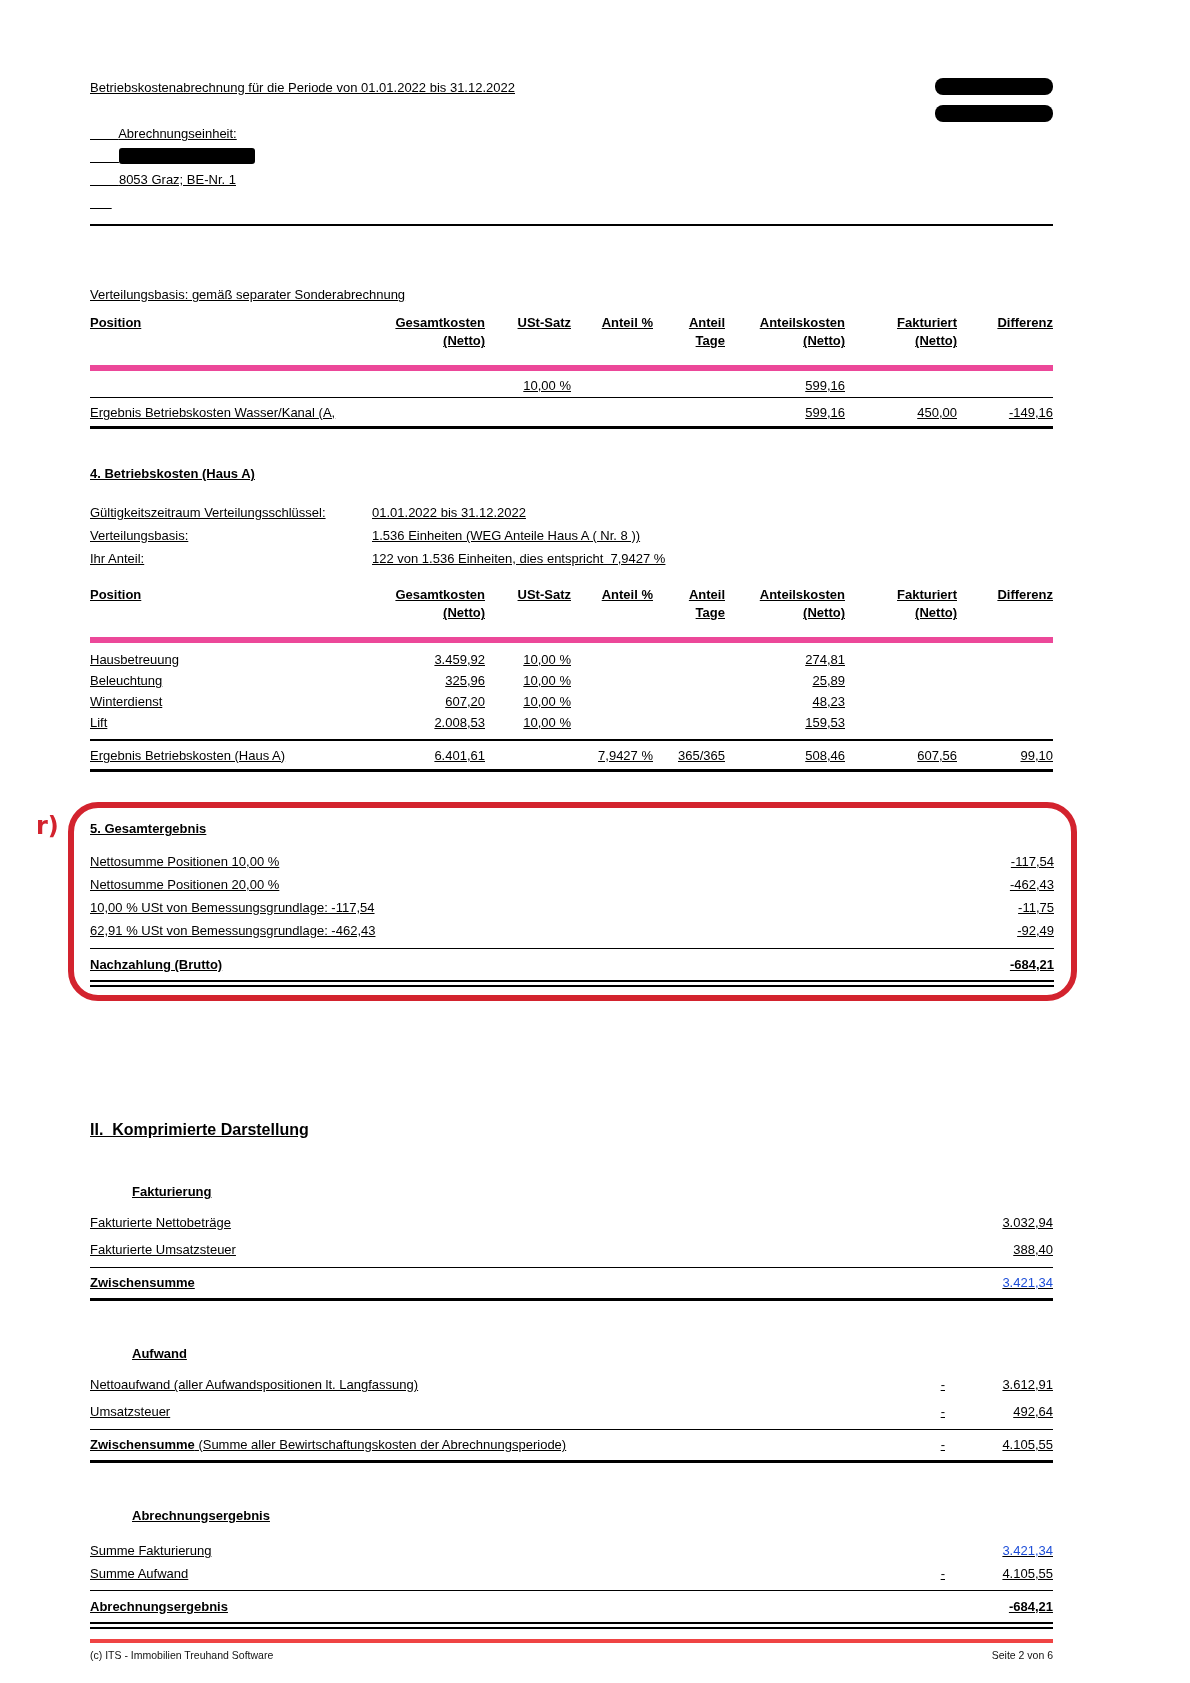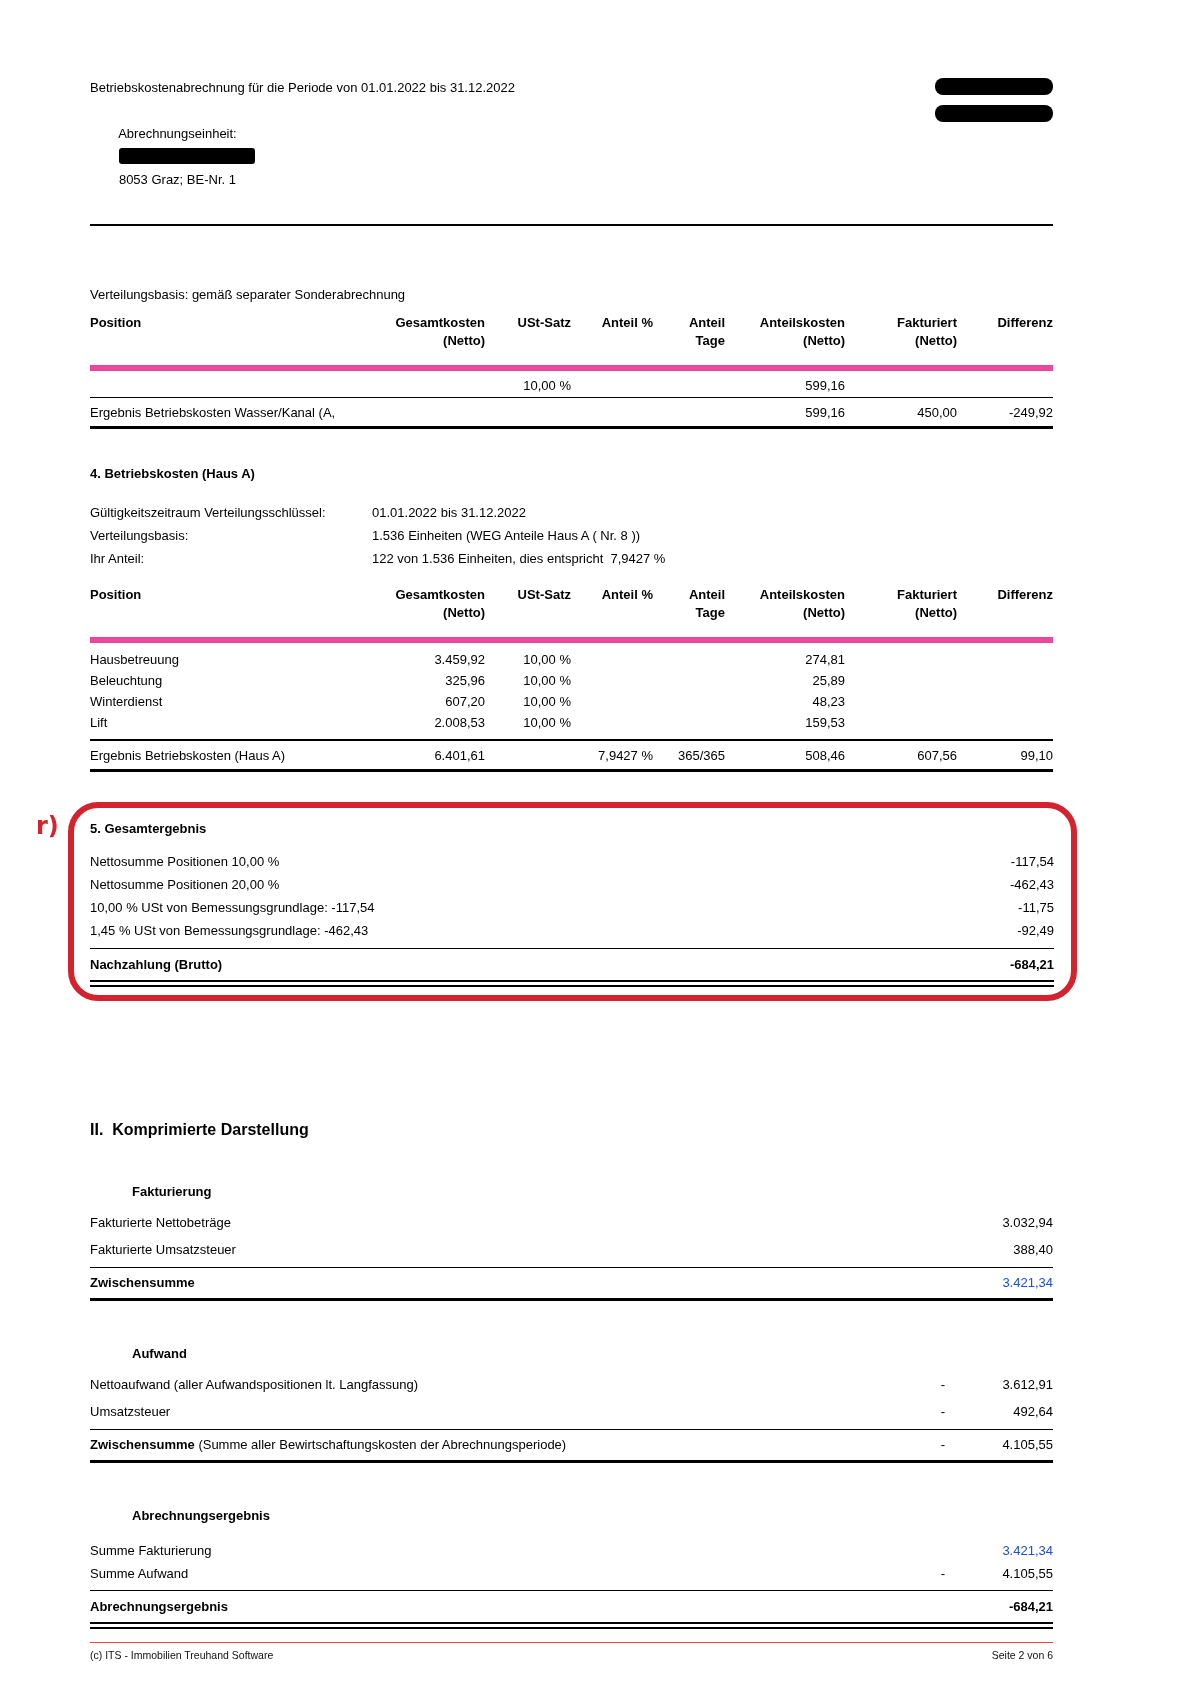--- a/index.html
+++ b/index.html
@@ -1,21 +1,21 @@
 <!DOCTYPE html>
 <html><head>
 <meta charset="utf-8">
 <style>
   * { margin:0; padding:0; box-sizing:border-box; }
   html,body { background:#ffffff; }
   body {
     width:1190px; height:1683px; position:relative; overflow:hidden;
     font-family:"Liberation Sans", sans-serif; font-size:13px; color:#000;
   }
-  .content { position:absolute; left:90px; top:0; width:963px; }
+  .content { position:absolute; left:90px; top:0; width:963px;text-decoration:underline; }
 
   
   .header { display:flex; justify-content:space-between; margin-top:76px; }
   .h-line { line-height:23px; white-space:pre; }
   .redact { background:#000; display:inline-block; }
   .redact.inline { width:136px; height:16px; vertical-align:-3px; border-radius:3px; margin-right:1px; }
   .header-redactions { display:flex; flex-direction:column; gap:10px; padding-top:2px; }
   .redact.bar { width:118px; height:17px; border-radius:8px; }
 
   
@@ -70,21 +70,21 @@
   .block-head { font-weight:bold; margin-top:44px; line-height:18px;padding-left:42px; }
   .block-rows { margin-top:8px; }
   .block-rows .kv-row { line-height:27px; }
   .subtotal { display:grid; grid-template-columns:1fr 20px 108px; padding:7px 0 8px; }
   .subtotal .lbl b { font-weight:bold; }
   .subtotal .dash, .subtotal .val { text-align:right; }
 
   
   .footer {
     position:absolute; left:90px; right:137px; bottom:22px;
-    border-top:1px solid #ef4444; padding-top:6px;
+    border-top:4px solid #ef4444; padding-top:6px;
     display:flex; justify-content:space-between;
     font-size:10.5px; color:#111;
   }
 </style>
 </head>
 <body>
 
 <div class="content">
 
   <div class="header">
@@ -147,21 +147,21 @@
   </div>
   <div class="rule r1"></div>
   <div class="trow drow">
     <div class="c pos">Ergebnis Betriebskosten Wasser/Kanal (A,</div>
     <div class="c"></div>
     <div class="c"></div>
     <div class="c"></div>
     <div class="c"></div>
     <div class="c">599,16</div>
     <div class="c">450,00</div>
-    <div class="c">-249,92</div>
+    <div class="c">-149,16</div>
   </div>
   <div class="rule r3"></div>
 
   <div class="sec-title">4. Betriebskosten (Haus A)</div>
   <div class="meta">
     <div class="meta-row">
       <div class="lbl">Gültigkeitszeitraum Verteilungsschlüssel:</div>
       <div class="val">01.01.2022 bis 31.12.2022</div>
     </div>
     <div class="meta-row">
@@ -272,21 +272,21 @@
         <div class="lbl">Nettosumme Positionen 20,00 %</div>
         <div class="dash"></div>
         <div class="val">-462,43</div>
       </div>
       <div class="kv-row">
         <div class="lbl">10,00 % USt von Bemessungsgrundlage: -117,54</div>
         <div class="dash"></div>
         <div class="val">-11,75</div>
       </div>
       <div class="kv-row">
-        <div class="lbl">1,45 % USt von Bemessungsgrundlage: -462,43</div>
+        <div class="lbl">62,91 % USt von Bemessungsgrundlage: -462,43</div>
         <div class="dash"></div>
         <div class="val">-92,49</div>
       </div>
     </div>
     <div class="rule r1" style="margin-top:6px;"></div>
     <div class="total-row">
       <div class="lbl">Nachzahlung (Brutto)</div>
       <div class="val red">-684,21</div>
     </div>
     <div class="rule-double"></div>

